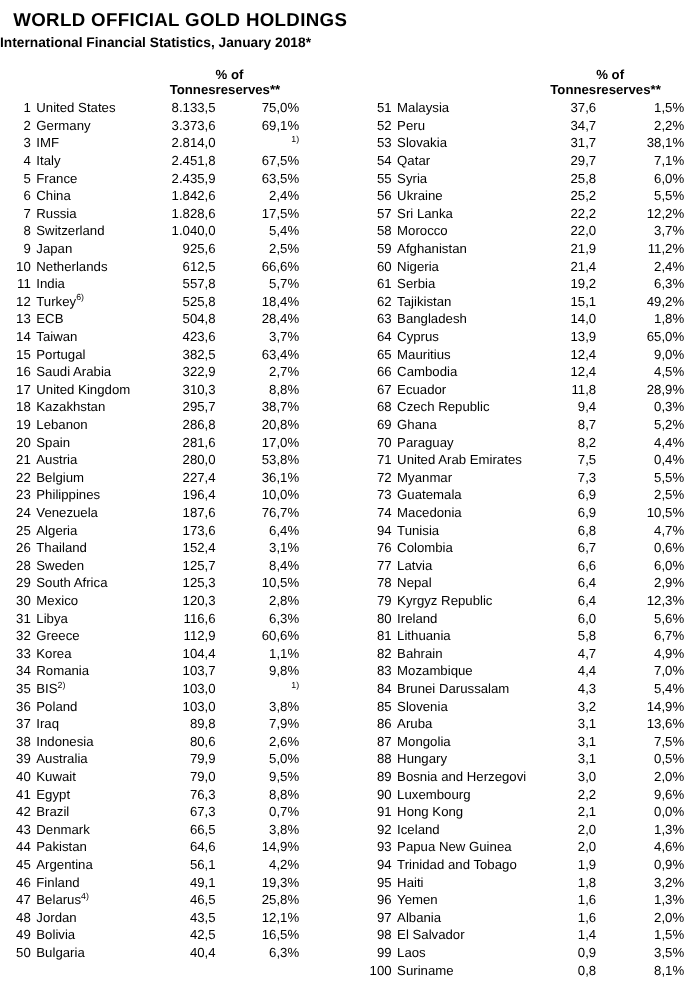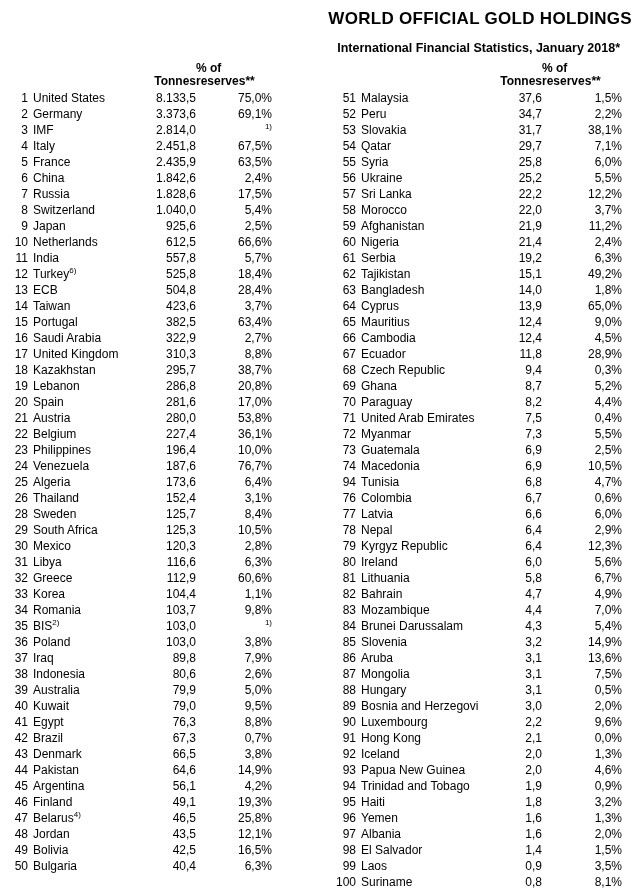--- a/index.html
+++ b/index.html
@@ -3,25 +3,25 @@
 <meta charset="utf-8">
 <style>
   html,body { margin:0; padding:0; }
   body {
     width:632px; height:892px;
     background:#ffffff; color:#000;
     font-family:"Liberation Sans", sans-serif;
     position:relative; overflow:hidden;
   }
   .title {
-    text-align:right; font-weight:bold; font-size:17px;
-    margin:9px 0 3px 0; letter-spacing:0.3px;
+    text-align:left; font-weight:bold; font-size:17px;
+    margin:9px 0 3px 0; letter-spacing:0.3px;padding-left:12px;
   }
   .subtitle {
-    text-align:right; font-weight:bold; font-size:12.5px; margin:12px;padding-left:40px;
+    text-align:left; font-weight:bold; font-size:12.5px; margin:0;
   }
   .half { position:absolute; top:50px; }
   .half.left  { left:8px;   width:264px; }
   .half.right { left:330px; width:292px; }
 
   .hdr {
     display:flex; align-items:flex-end; height:40px;
     font-weight:bold; font-size:12px; padding-bottom:2px; box-sizing:border-box;
   }
   .row { display:flex; height:16px; line-height:16px; font-size:12px; white-space:nowrap; }

